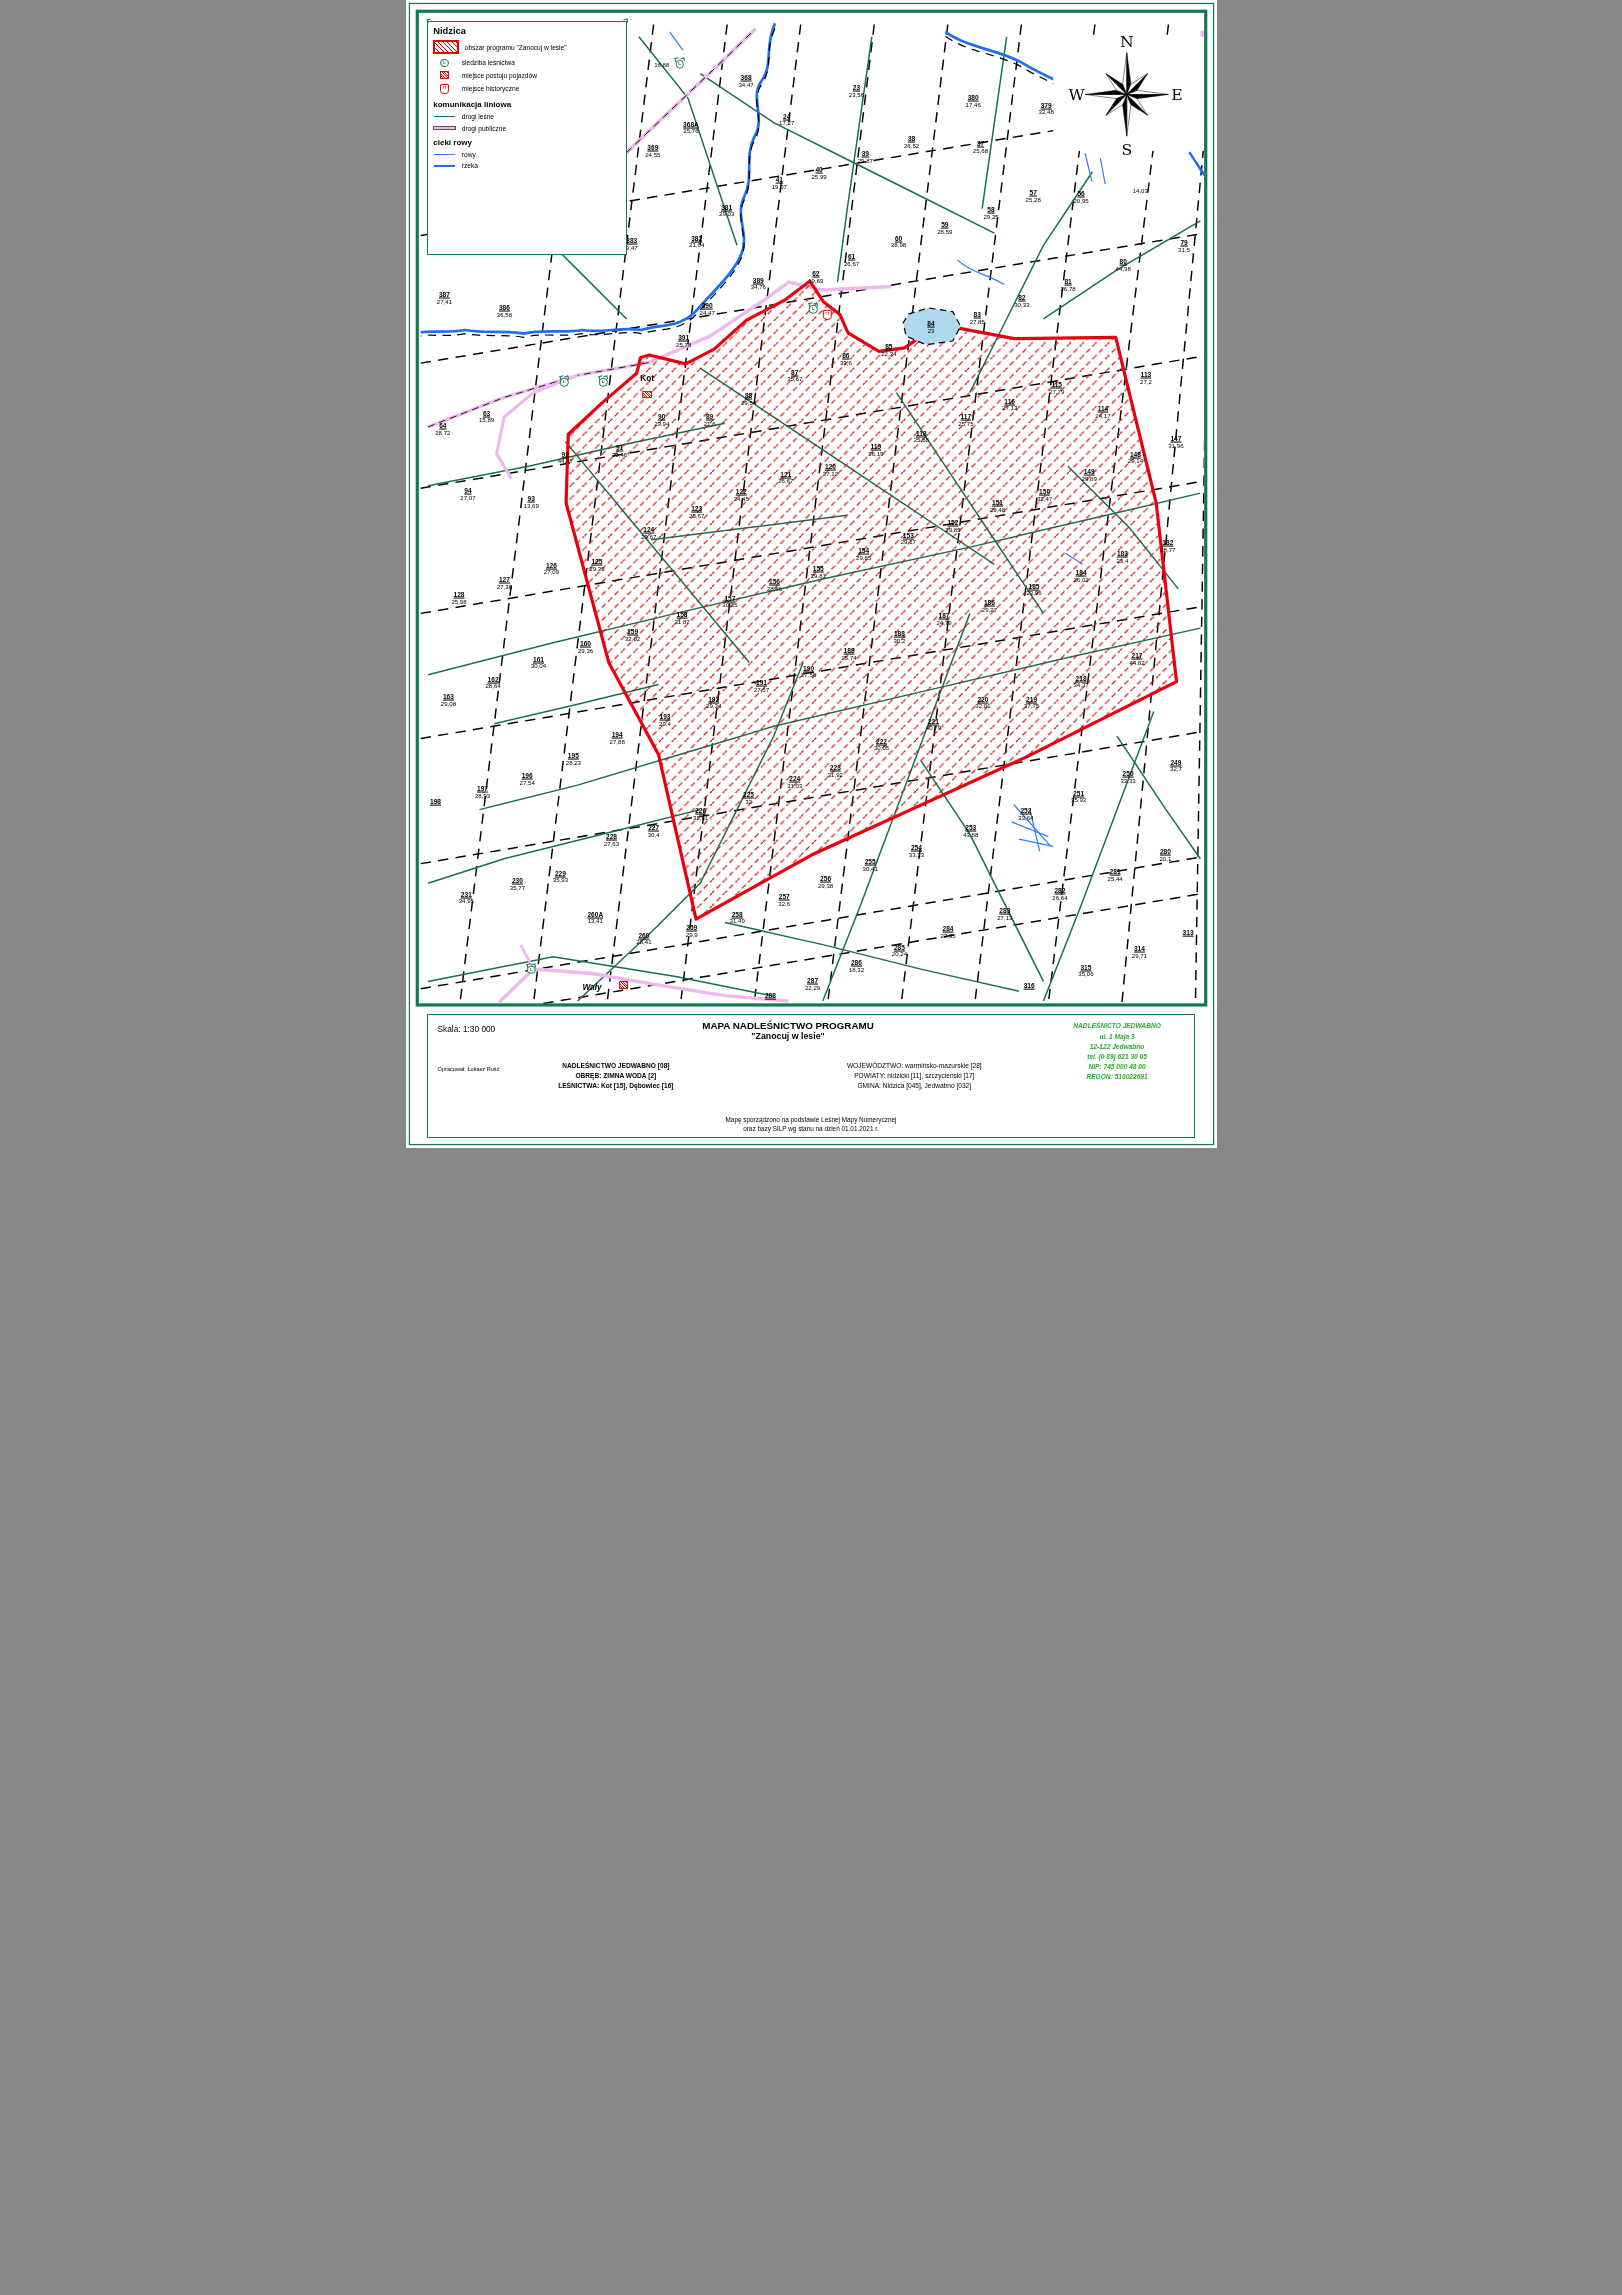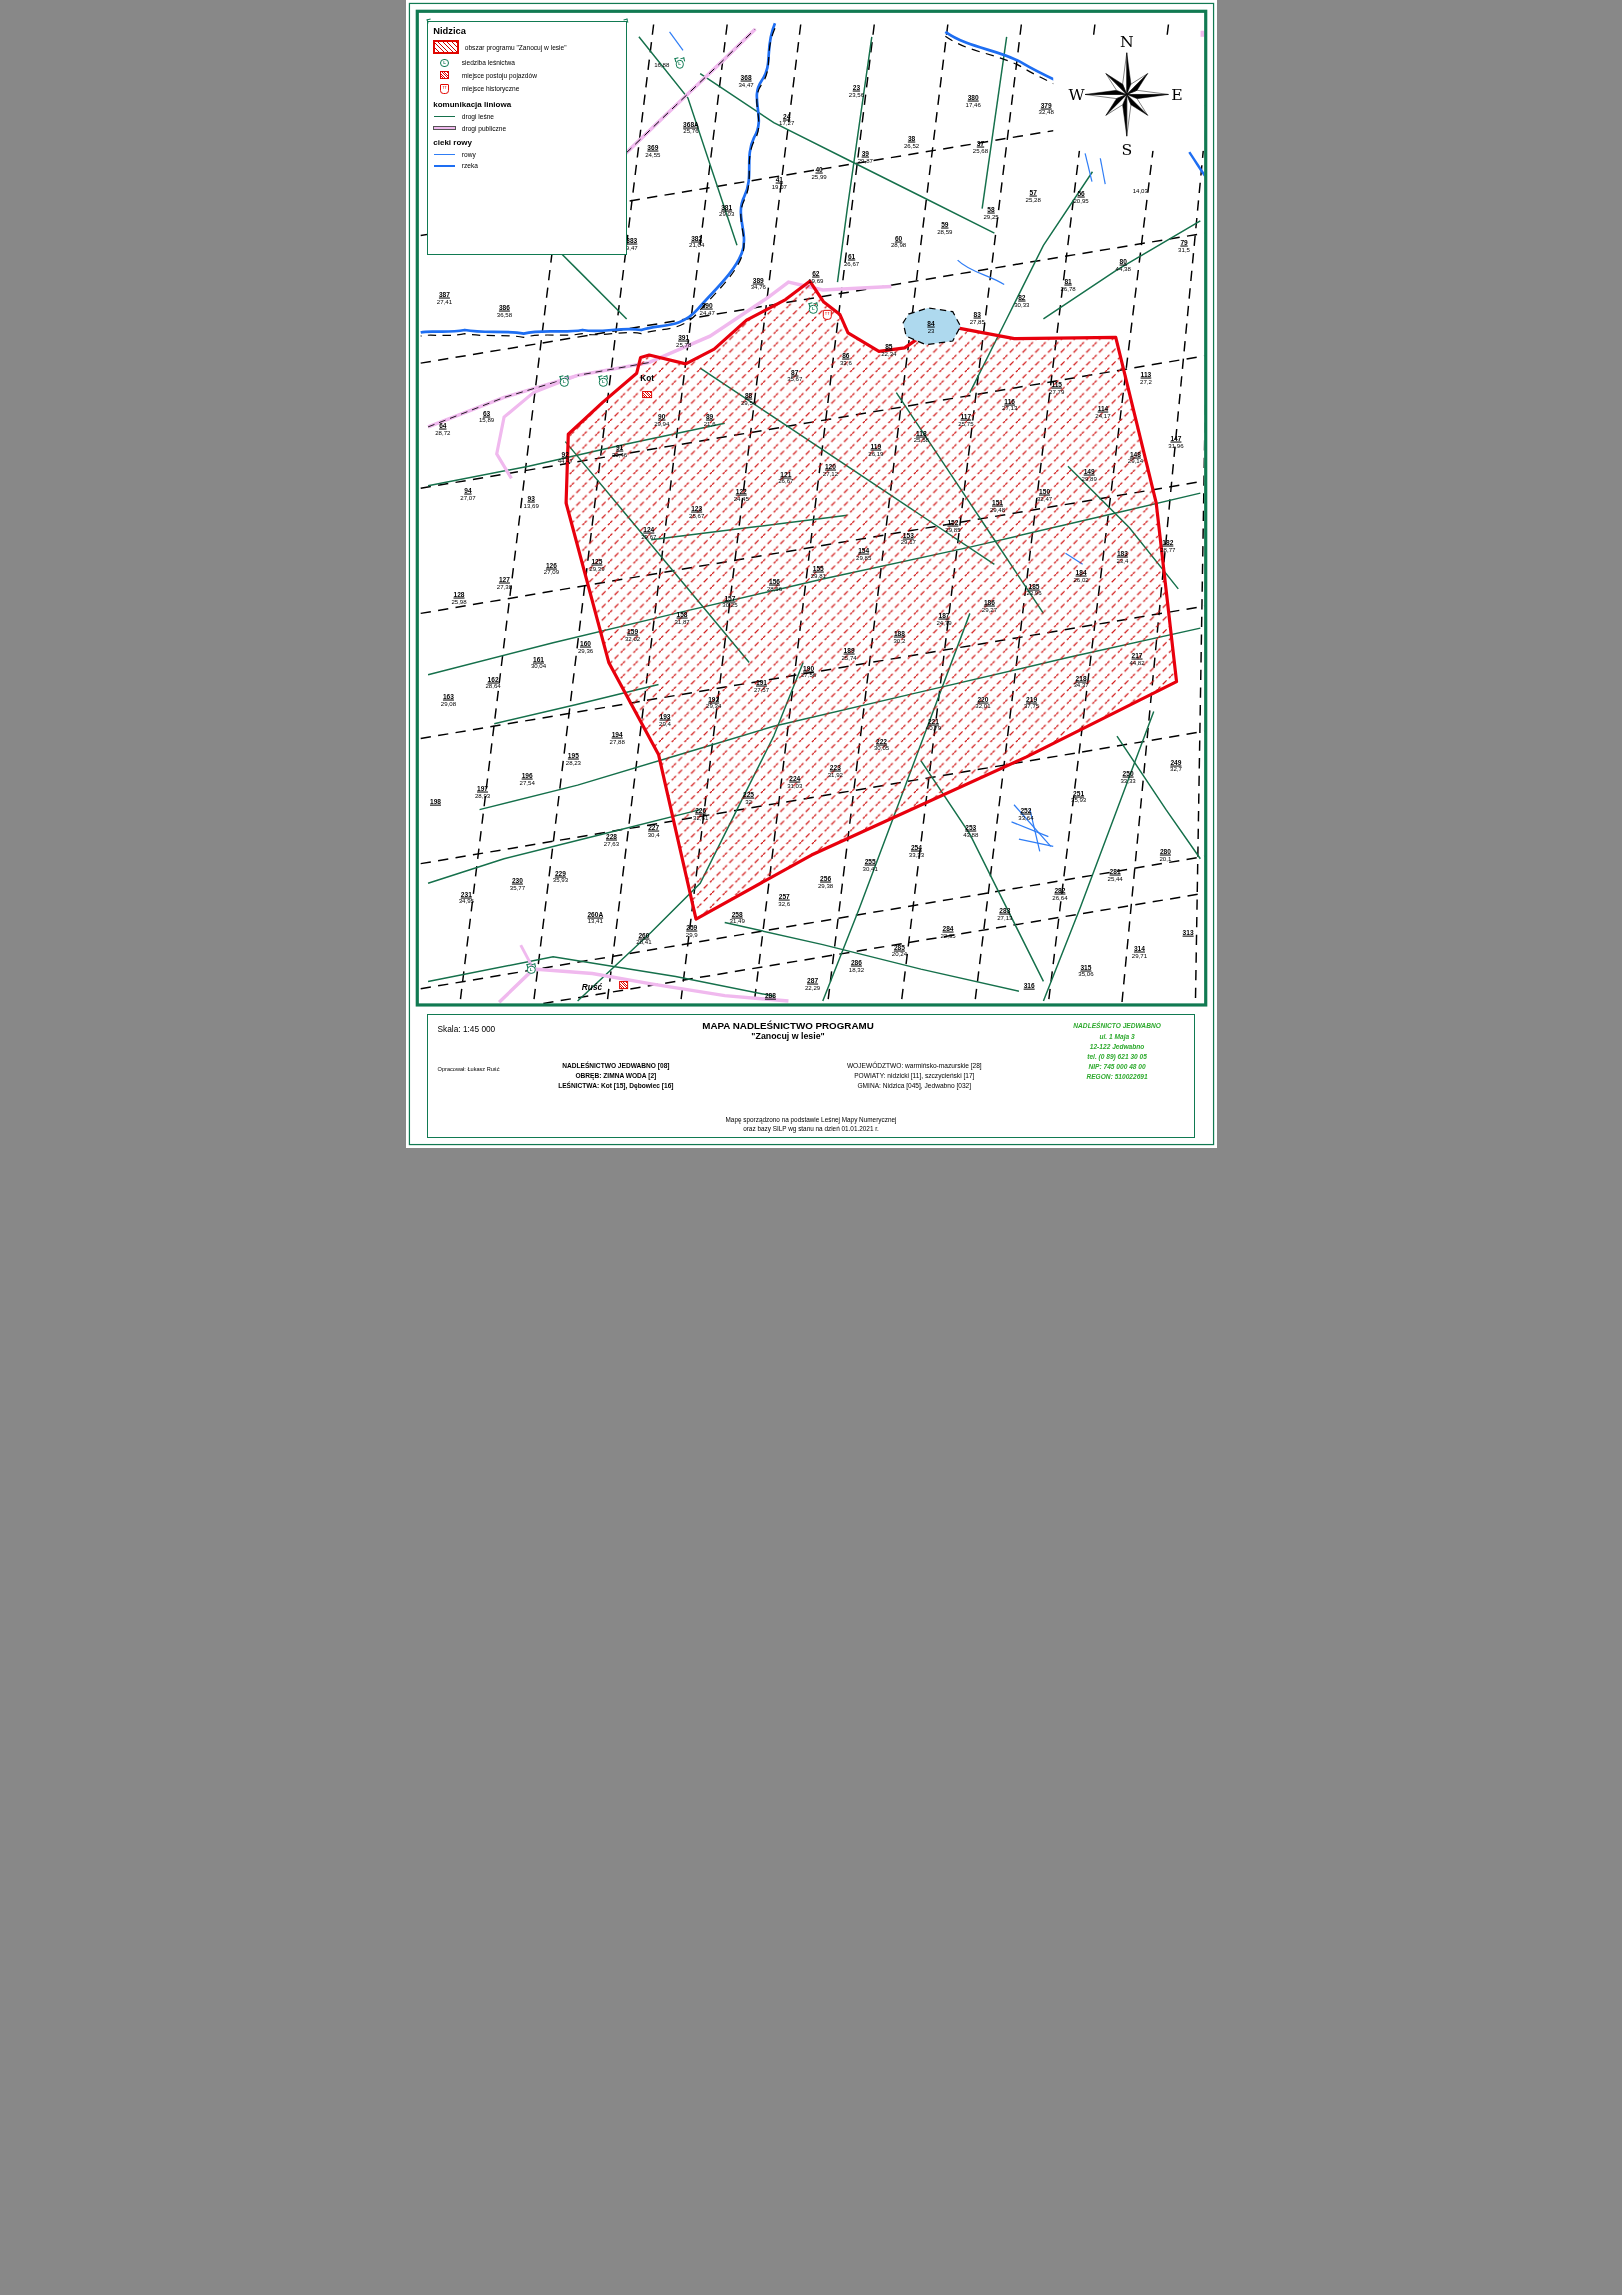--- a/index.html
+++ b/index.html
@@ -733,21 +733,21 @@
         <span class="a">29,71</span>
       </div>
       <div class="comp" style="left: 83.9%; top: 84%;">
         <span class="n">315</span>
         <span class="a">35,06</span>
       </div>
       <div class="comp" style="left: 76.9%; top: 85.4%;">
         <span class="n">316</span>
       </div>
       <div class="place" style="left: 29.8%; top: 30.5%;">Kot</div>
-      <div class="place it" style="left: 23%; top: 85.5%;">Ruść</div>
+      <div class="place it" style="left: 23%; top: 85.5%;">Wały</div>
     </div>
   <div class="layer" id="icon-layer">
       <div class="ic" style="left: 33.8%; top: 2.2%;">
         <span class="ico-les" style="display: block;">L</span>
       </div>
       <div class="ic" style="left: 19.6%; top: 30.9%;">
         <span class="ico-les" style="display: block;">L</span>
       </div>
       <div class="ic" style="left: 24.4%; top: 30.9%;">
         <span class="ico-les" style="display: block;">L</span>
@@ -817,21 +817,21 @@
     </div>
     <div class="lrow">
       <span class="sym">
           <span class="sw-line sw-riv"></span>
         </span>
       <span class="lab">rzeka</span>
     </div>
   </div>
 
   <div id="footer">
-    <div id="f-skala">Skala:  1:45 000</div>
+    <div id="f-skala">Skala:  1:30 000</div>
     <div id="f-oprac">Opracował: Łukasz Ruść</div>
     <div id="f-title">
       <div>MAPA NADLEŚNICTWO PROGRAMU</div>
       <div class="sub">"Zanocuj w lesie"</div>
     </div>
     <div id="f-nadl">
       <div>NADLEŚNICTWO JEDWABNO [08]</div>
       <div>OBRĘB: ZIMNA WODA [2]</div>
       <div>LEŚNICTWA: Kot [15], Dębowiec [16]</div>
     </div>

